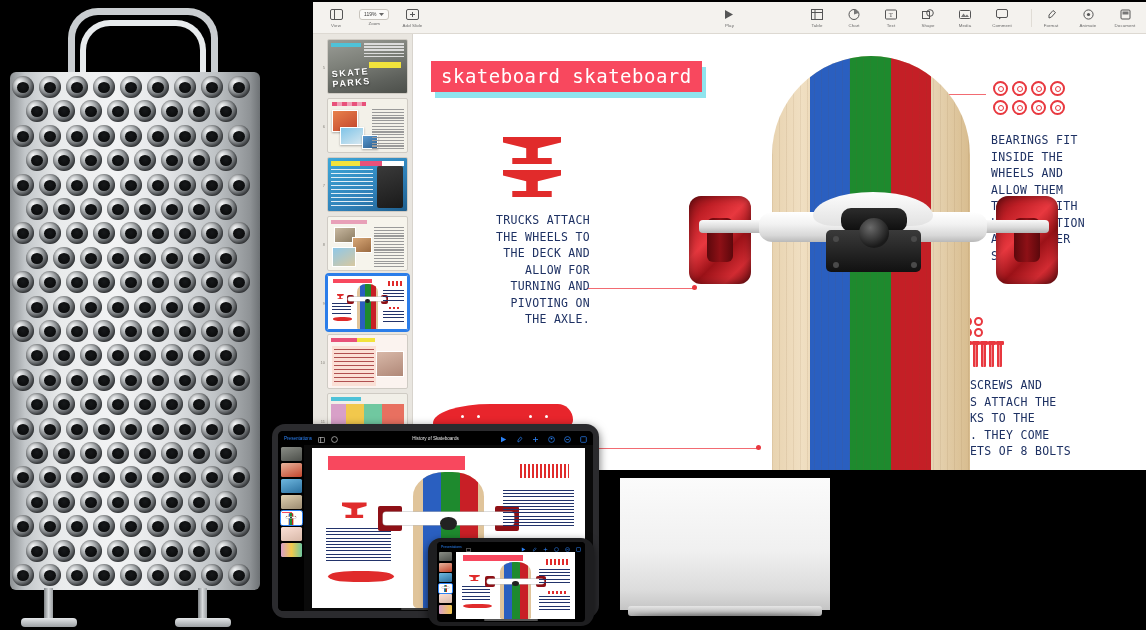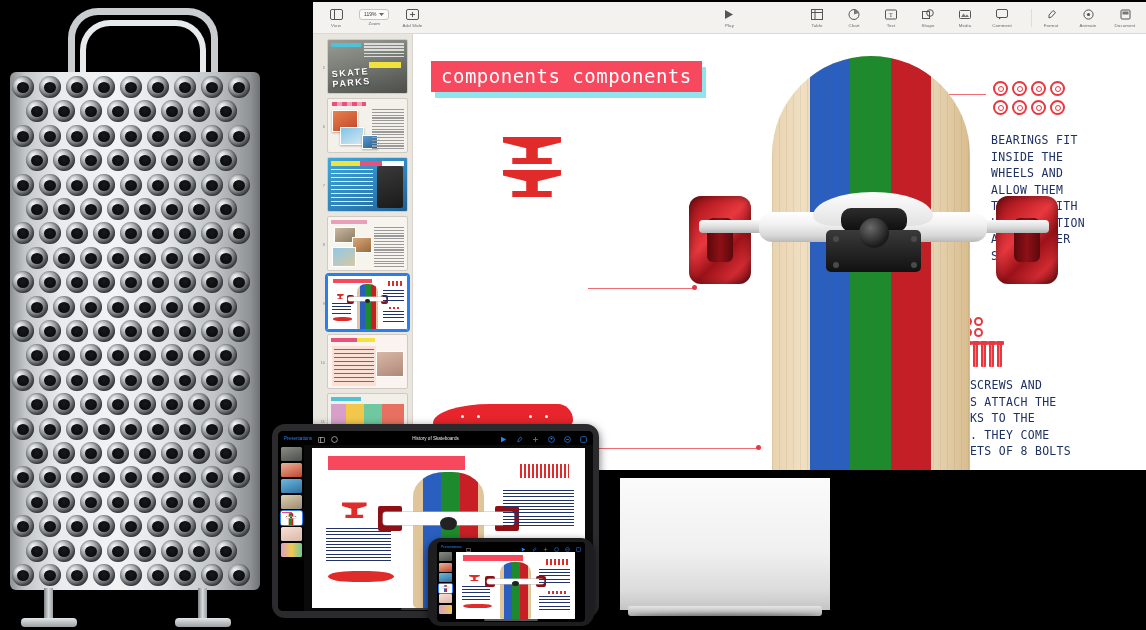--- a/index.html
+++ b/index.html
@@ -674,26 +674,27 @@
           <div class="thumb t7">
             <div class="hdr"></div>
             <div class="strip"></div>
           </div>
         </div>
       </div>
 
       <div class="kn-canvas">
 
         <div class="slide-title">
-          <span>components components</span>
+          <span>skateboard skateboard</span>
         </div>
 
         <div class="truckico" style="left:90px; top:103px;"></div>
         <div class="truckico" style="left:90px; top:136px;"></div>
 
+        <div class="note right-al" style="left:20px; top:178px; width:157px;">TRUCKS ATTACH<br>THE WHEELS TO<br>THE DECK AND<br>ALLOW FOR<br>TURNING AND<br>PIVOTING ON<br>THE AXLE.</div>
         <div class="leader" style="left:175px; top:254px; width:106px;"></div>
         <div class="dot" style="left:279px; top:251px;"></div>
 
         <div class="bearings" style="left:580px; top:47px;">
           <div class="bearing">
               <i></i>
             </div>
           <div class="bearing">
               <i></i>
             </div>

